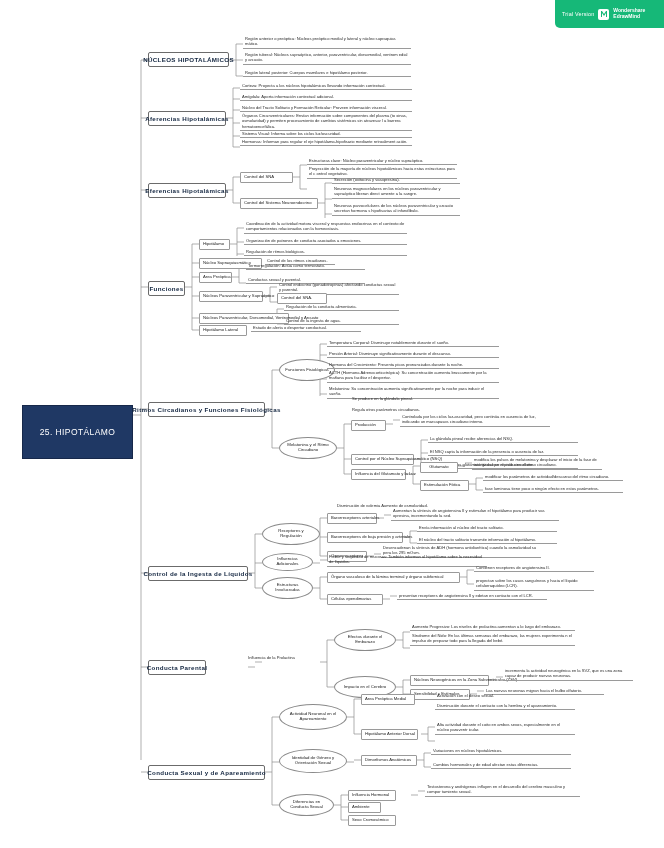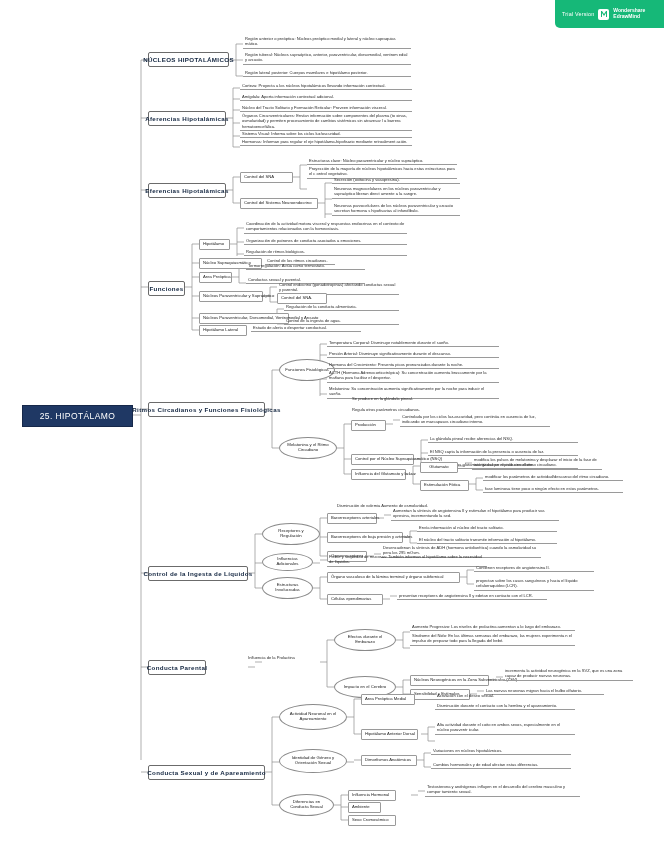--- a/index.html
+++ b/index.html
@@ -11,21 +11,21 @@
   #canvas{position:absolute;left:0;top:0;width:664px;height:848px;}
   svg.links{position:absolute;left:0;top:0;width:664px;height:848px;pointer-events:none;}
 
   .node{position:absolute;box-sizing:border-box;}
 
   
   .root{
     background:#1f3864;color:#ffffff;border:1px solid #16284a;
     font-size:8.5px;letter-spacing:.4px;
     display:flex;align-items:center;justify-content:center;
-    padding:5px 8px;white-space:nowrap;
+    padding:21px 8px;white-space:nowrap;
   }
   
   .l1{
     background:#ffffff;border:1px solid #6b6b6b;border-radius:2px;
     font-size:6.2px;font-weight:bold;letter-spacing:.35px;color:#11243f;
     display:flex;align-items:center;justify-content:center;
     padding:3px 6px;white-space:nowrap;
   }
   
   .ell{

